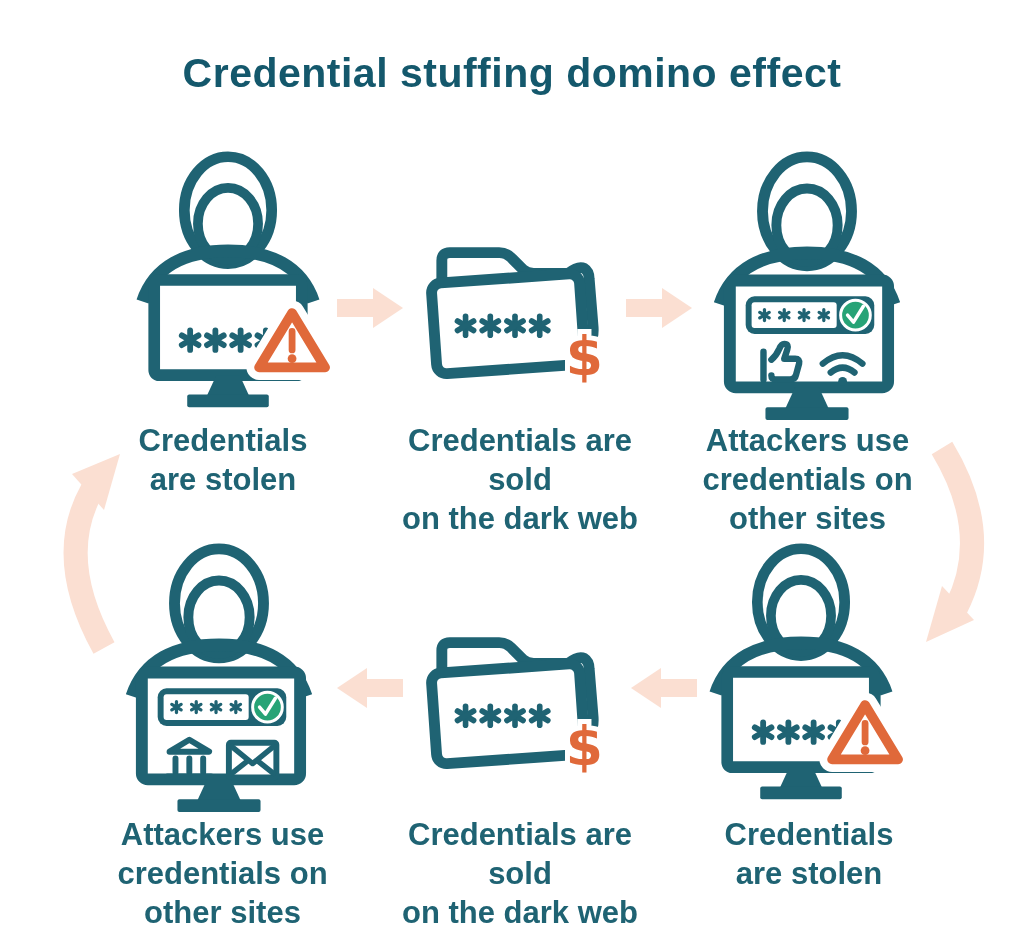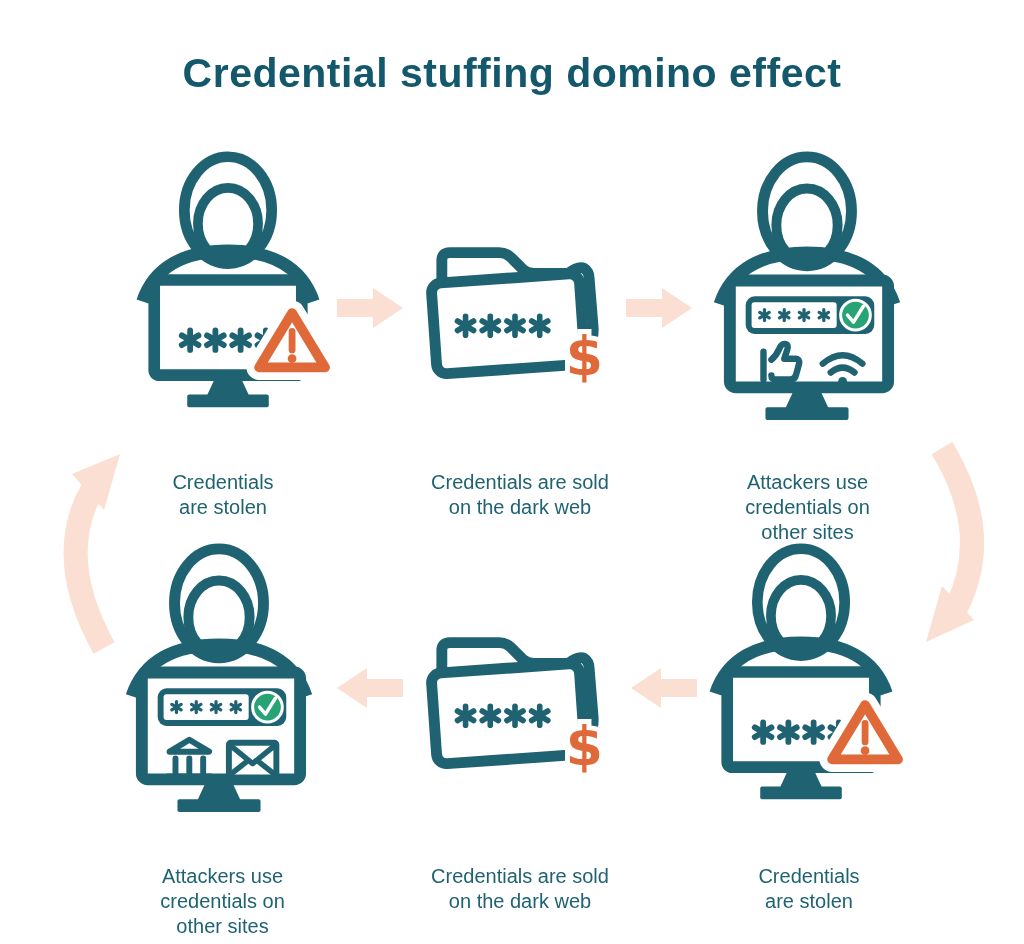--- a/index.html
+++ b/index.html
@@ -1,20 +1,20 @@
 <!DOCTYPE html>
 <html style="--teal: #1f6373; --teal_dark: #14586c; --orange: #e0693a; --peach: #fbdfd2; --green: #27a376; --bg: #ffffff;"><head>
 <meta charset="utf-8">
 <style>
   html,body{margin:0;padding:0;background:#fff;}
   .canvas{position:relative;width:1024px;height:944px;background:var(--bg);font-family:"Liberation Sans",sans-serif;overflow:hidden;}
   .title{position:absolute;top:50px;left:0;width:100%;margin:0;text-align:center;
          font-size:41px;font-weight:bold;color:var(--teal_dark);letter-spacing:.5px;}
-  .label{position:absolute;text-align:center;font-size:20px;font-weight:normal;
-         color:var(--teal);white-space:pre-line;line-height:1.25;margin-top:48px;}
+  .label{position:absolute;text-align:center;font-size:31px;font-weight:bold;
+         color:var(--teal);white-space:pre-line;line-height:1.25;}
   .abs{position:absolute;}
   .stroke-t{stroke:var(--teal);fill:none;stroke-linecap:round;stroke-linejoin:round;}
   .dollar{font-family:"DejaVu Sans",sans-serif;font-weight:bold;font-size:54px;
           fill:var(--orange);paint-order:stroke;stroke:#fff;stroke-width:10px;}
   .peach{fill:var(--peach);}
 </style>
 </head>
 <body>
 
 <div class="canvas">

